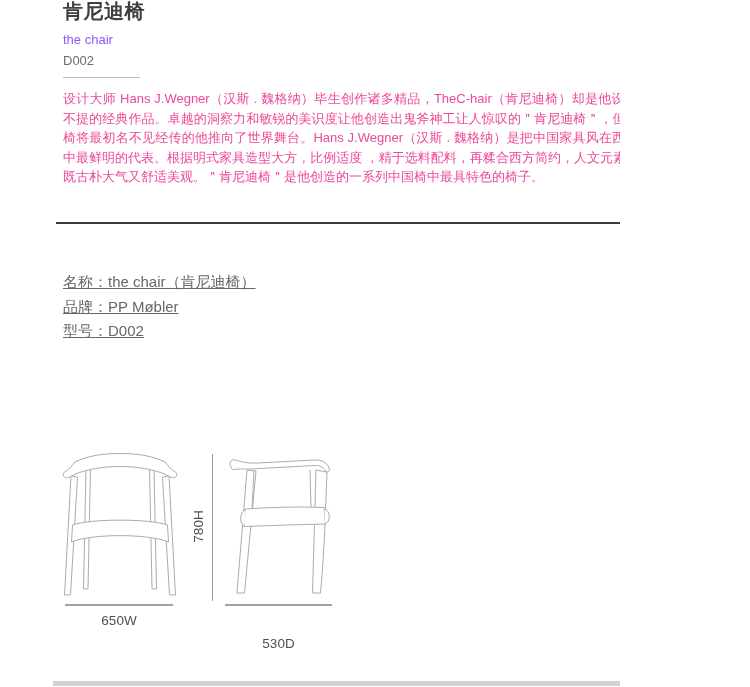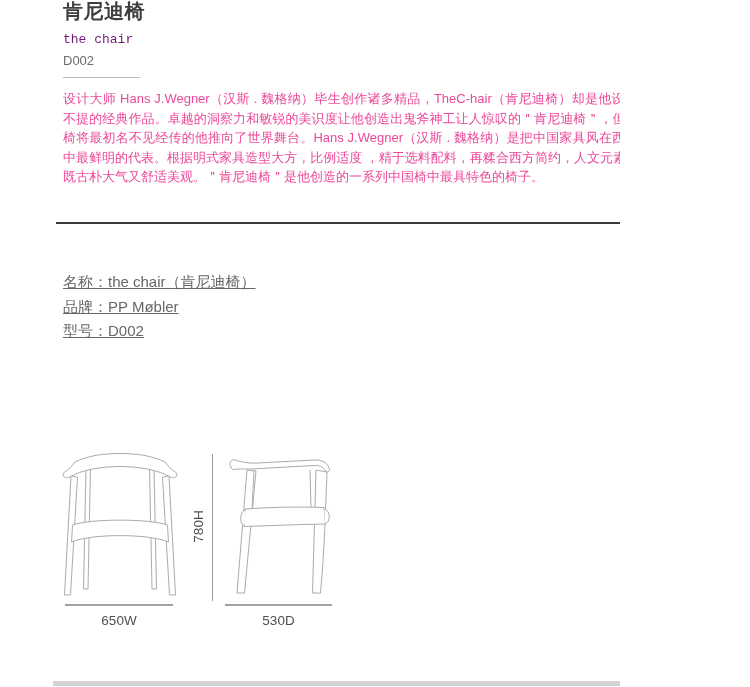--- a/index.html
+++ b/index.html
@@ -12,21 +12,21 @@
     font-family:"Liberation Sans","DejaVu Sans",sans-serif;
     color:#6f6f6f;
   }
   .page-title {
     position:absolute; left:63px; top:-2px;
     font-size:20px; font-weight:700; color:#3f3f3f;
     line-height:26px; letter-spacing:0.5px;
   }
   .product-subtitle {
     position:absolute; left:63px; top:32px;
-    font-size:13px; color:#701a75; line-height:16px;font-family:Liberation Mono, monospace;
+    font-size:13px; color:#8b5cf6; line-height:16px;
   }
   .product-model {
     position:absolute; left:63px; top:53px;
     font-size:13px; color:#6d6d6d; line-height:16px;
   }
   .hr-short {
     position:absolute; left:63px; top:77px;
     width:77px; height:1px; background:#bcbcbc;
   }
   .product-description {
@@ -54,21 +54,21 @@
   .dim-hline {
     position:absolute; top:604px; height:2px; background:#a2a2a2;
   }
   .dim-hline.front { left:65px;  width:108px; }
   .dim-hline.side  { left:225px; width:107px; }
   .dim-label {
     position:absolute; top:612px; height:17px;
     font-size:13.5px; color:#4f4f4f; text-align:center; line-height:17px;
   }
   .dim-label.front { left:65px;  width:108px; }
-  .dim-label.side  { left:225px; width:107px; }
+  .dim-label.side  { left:225px; width:107px;margin-top:23px; }
   .dim-label-height {
     position:absolute; left:176px; top:518px;
     width:44px; height:17px; line-height:17px; text-align:center;
     font-size:13.5px; color:#4f4f4f;
     transform:rotate(-90deg);
   }
   .bottom-bar {
     position:absolute; left:53px; top:681px;
     width:642px; height:5px; background:#d3d3d3;
   }

